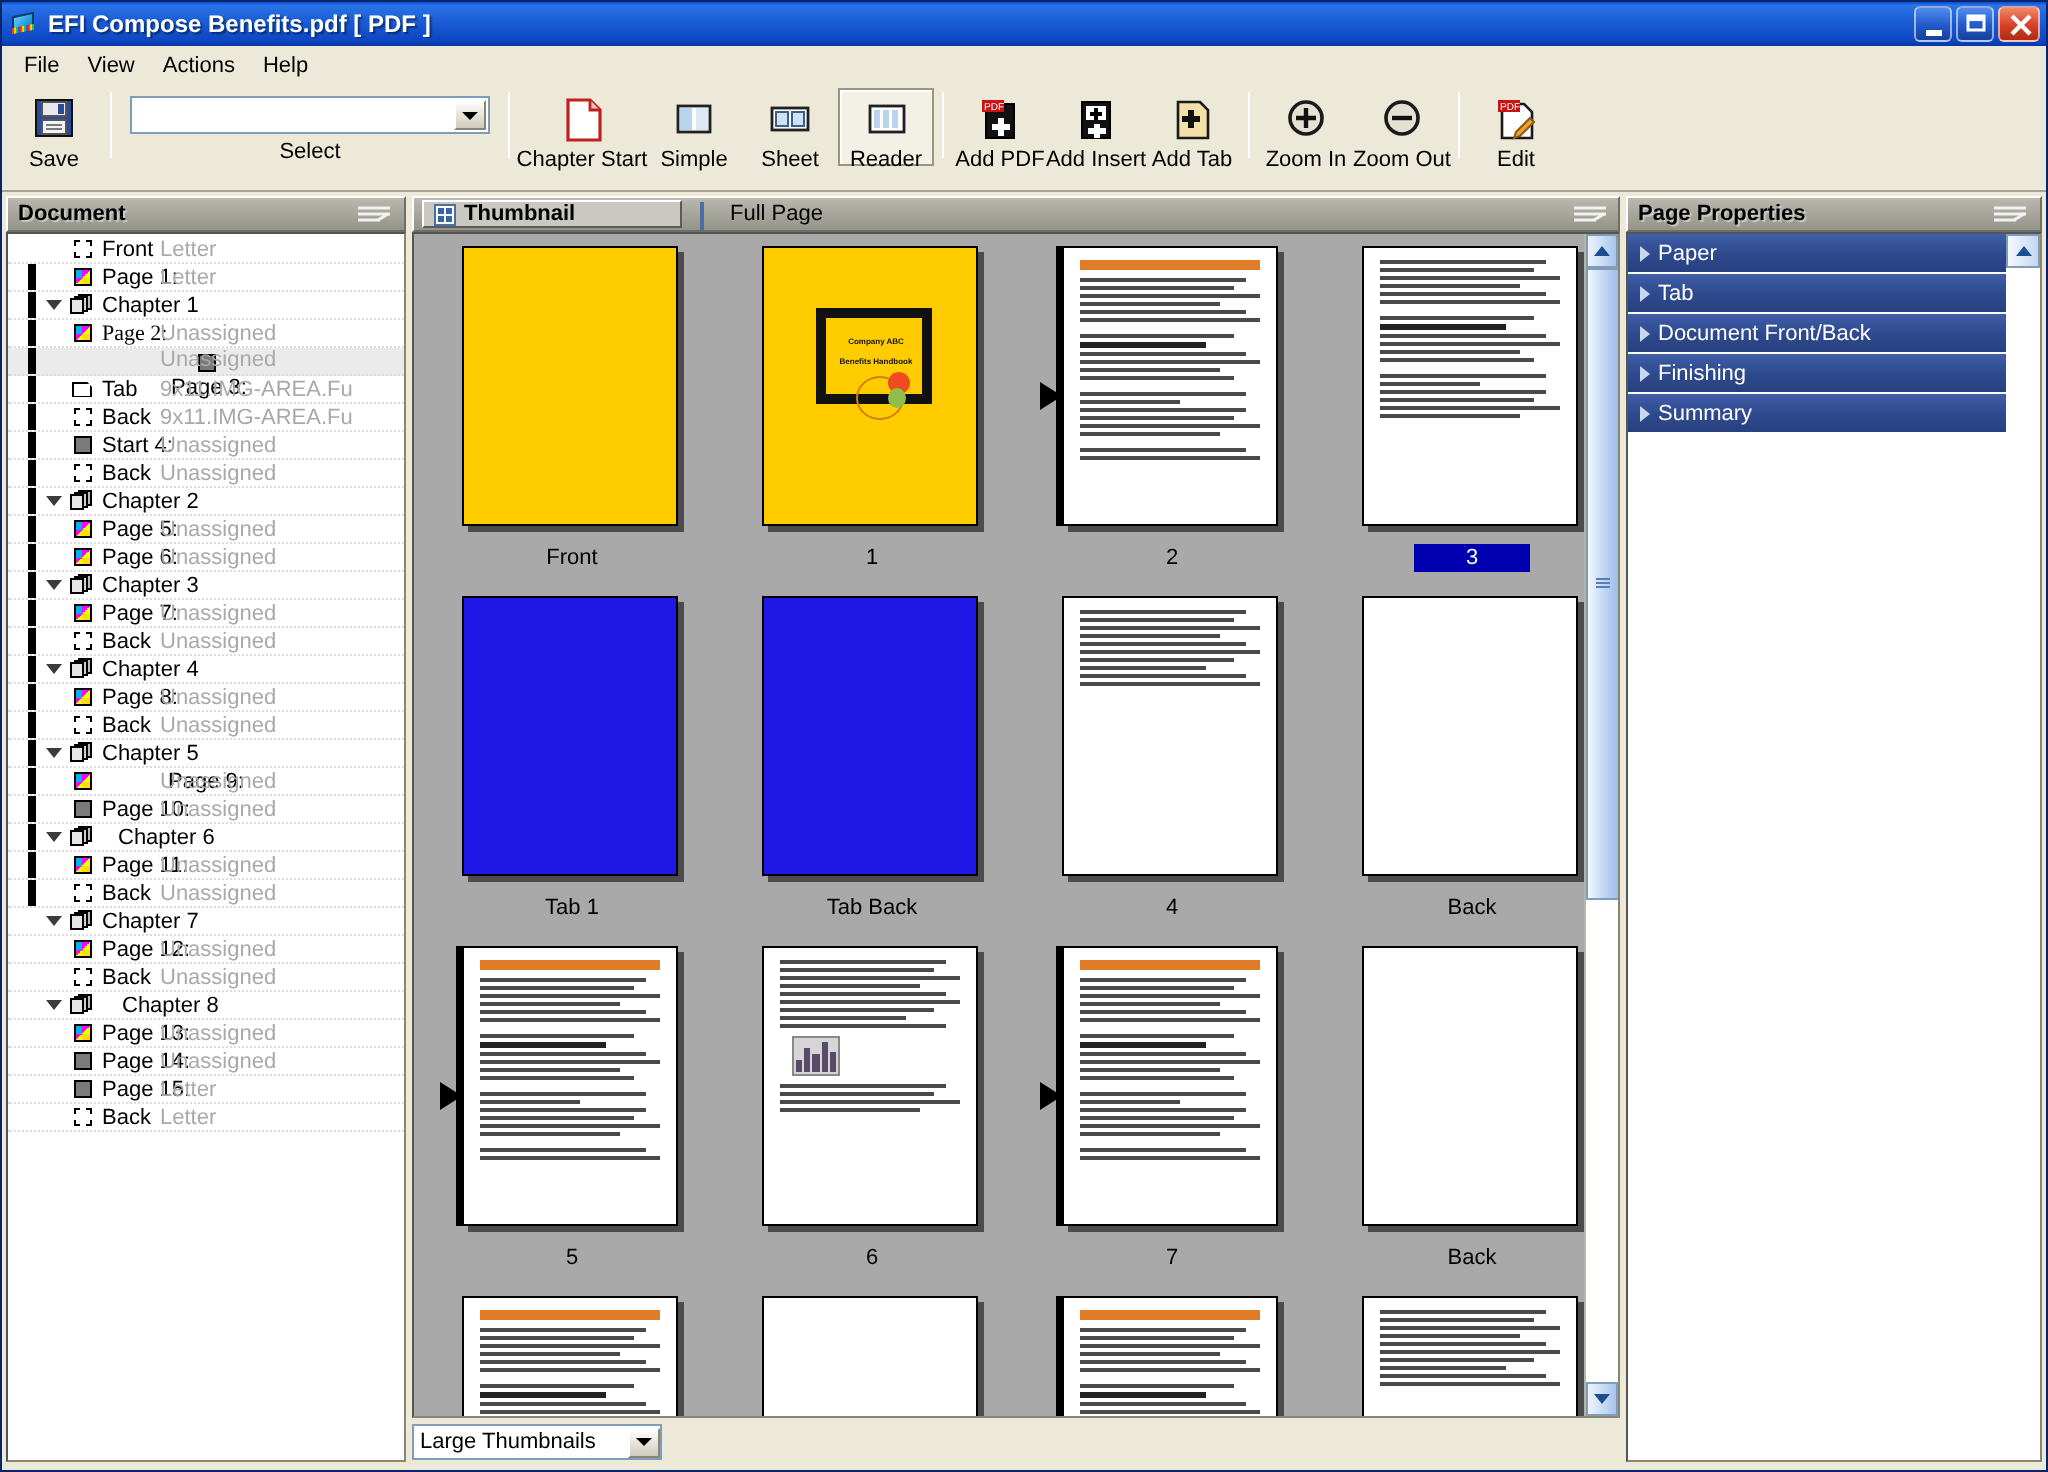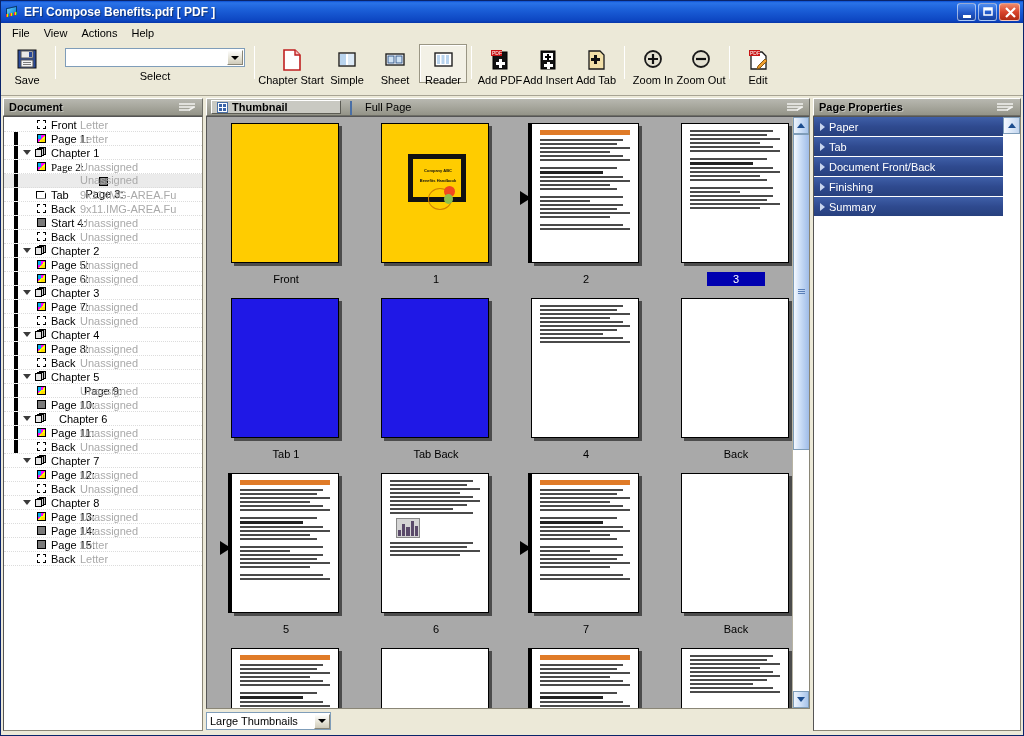--- a/index.html
+++ b/index.html
@@ -897,21 +897,21 @@
               <div class="tw">
                 <span class="caret"></span>
               </div>
               <div class="ticon">
                 <span class="ic-chap">
                   <i></i>
                   <i></i>
                   <i></i>
                 </span>
               </div>
-              <span class="tlabel" style="margin-left: 3px;">Chapter 8</span>
+              <span class="tlabel" style="margin-left: 13px;">Chapter 8</span>
             </div>
             <div class="tree-row">
               <div style="width: 30px; flex: 0 0 auto;"></div>
               <div class="ticon">
                 <span class="ic-cmyk"></span>
               </div>
               <span class="tlabel" style="margin-left: 3px;">Page 13:</span>
               <span class="tval">Unassigned</span>
             </div>
             <div class="tree-row">

